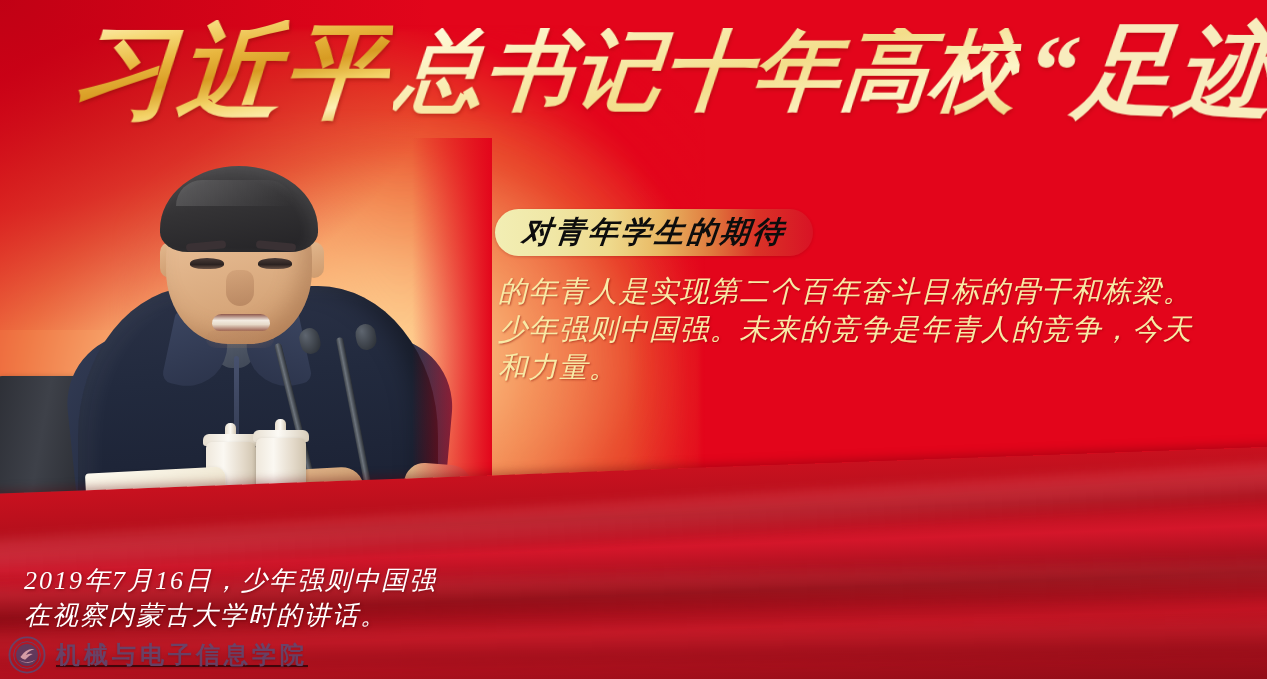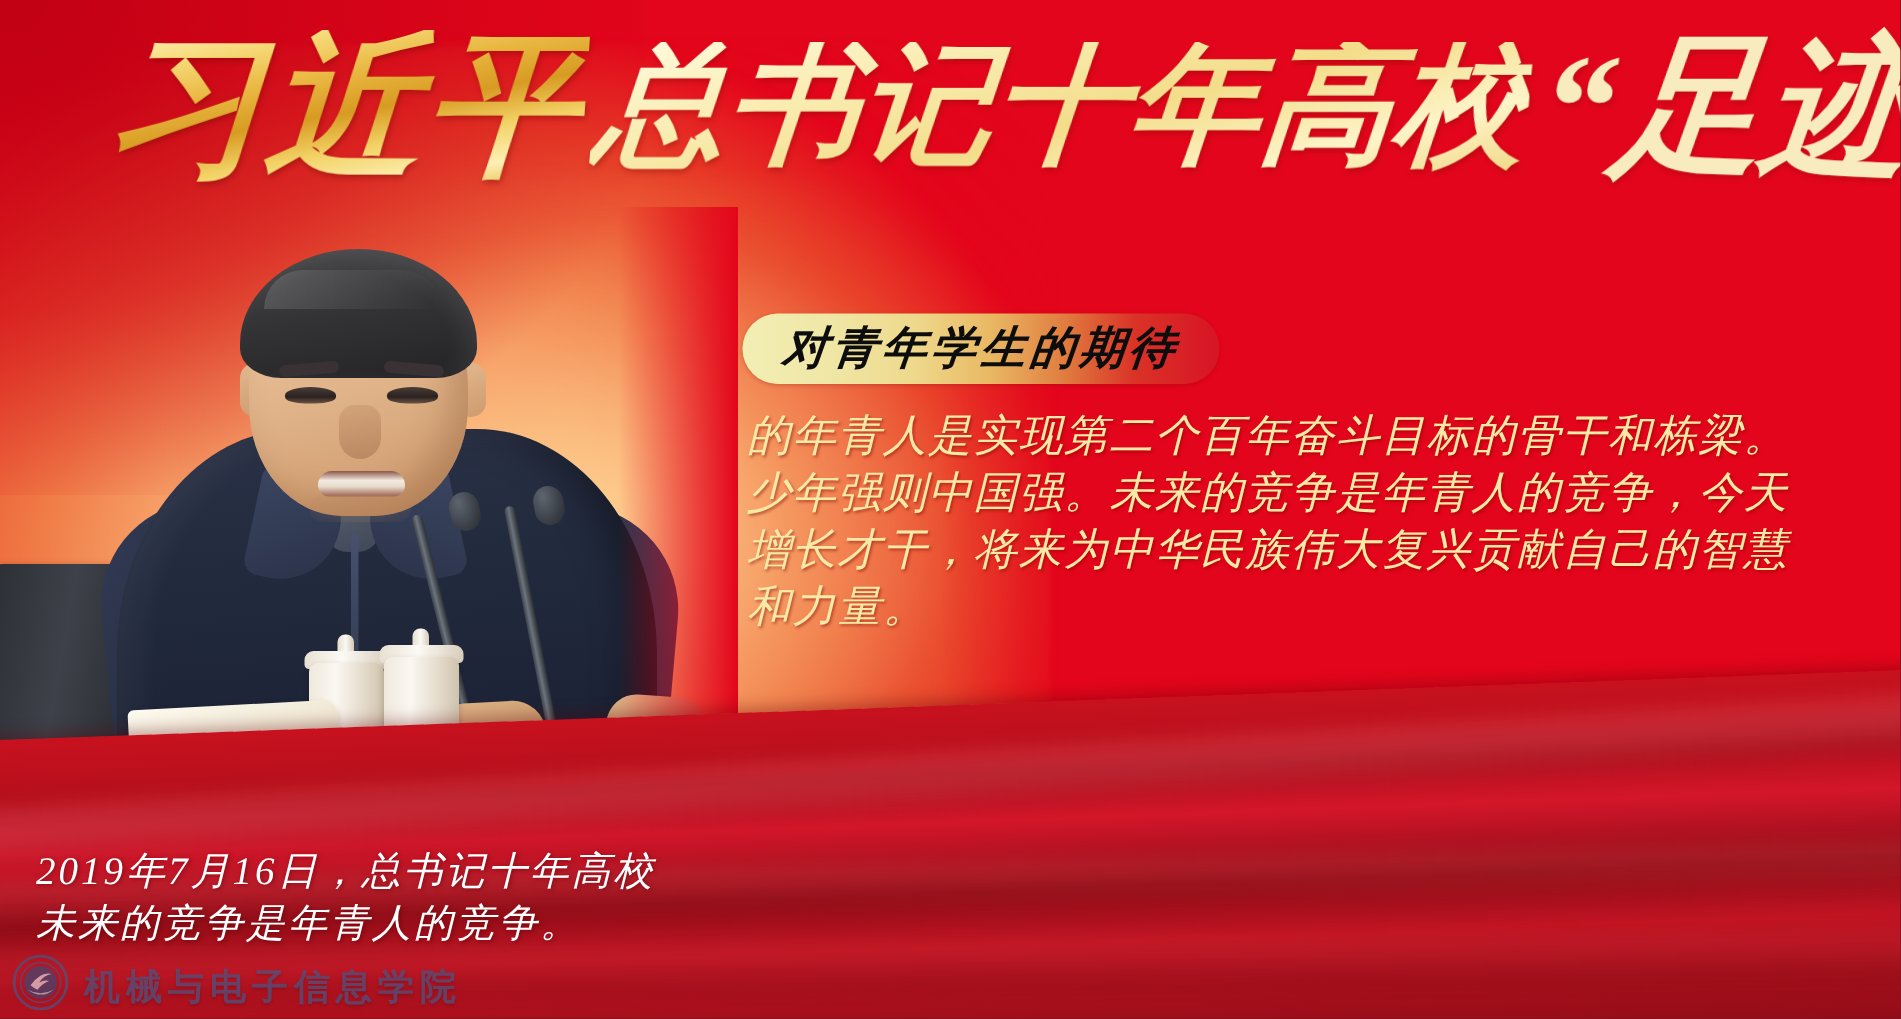--- a/index.html
+++ b/index.html
@@ -486,23 +486,24 @@
     text-shadow: 1px 1px 3px rgba(90,0,8,0.55);
   }
   .caption .ln { display: block; white-space: nowrap; }
 
   
   .watermark {
     position: absolute;
     left: 8px;
     top: 636px;
     display: flex;
-    align-items: flex-end;
+    align-items: center;
     gap: 10px;
     opacity: 0.62;
+    text-decoration: underline;
   }
   .wm-logo {
     width: 38px; height: 38px;
     flex: 0 0 38px;
   }
   .wm-text {
     font-family: "Liberation Serif", "DejaVu Serif", serif;
     font-weight: bold;
     font-size: 24px;
     letter-spacing: 4px;
@@ -569,32 +570,31 @@
     <div class="ph-fade-b"></div>
   </div>
 
   <div class="badge">
     <span class="badge-text">对青年学生的期待</span>
   </div>
 
   <div class="quote">
     <span class="ln">的年青人是实现第二个百年奋斗目标的骨干和栋梁。</span>
     <span class="ln">少年强则中国强。未来的竞争是年青人的竞争，今天</span>
-    <span class="ln">增长才干，将来为中华民族伟大复兴贡献自己的智慧</span>
     <span class="ln">和力量。</span>
   </div>
 
   <div class="silk"></div>
   <div class="silk-f1"></div>
   <div class="silk-f2"></div>
   <div class="silk-f3"></div>
 
   <div class="caption">
-    <span class="ln">2019年7月16日，总书记十年高校</span>
-    <span class="ln">未来的竞争是年青人的竞争。</span>
+    <span class="ln">2019年7月16日，少年强则中国强</span>
+    <span class="ln">在视察内蒙古大学时的讲话。</span>
   </div>
 
   <div class="watermark">
     <span class="wm-logo">
       <svg viewBox="0 0 40 40" width="38" height="38" aria-hidden="true">
         <circle cx="20" cy="20" r="18.5" fill="none" stroke="#3c5d90" stroke-width="2"></circle>
         <circle cx="20" cy="20" r="14" fill="none" stroke="#3c5d90" stroke-width="1"></circle>
         <circle cx="20" cy="20" r="11.5" fill="#2f4f80"></circle>
         <path d="M13 22 q7 -10 15 -8 q-6 1 -9 6 q4 -2 7 -1 q-5 2 -8 6 q-3 -1 -5 -3 z" fill="#e8eef7"></path>
         <path d="M11 25 q9 5 18 0 q-8 7 -18 0 z" fill="#cfdbea"></path>

